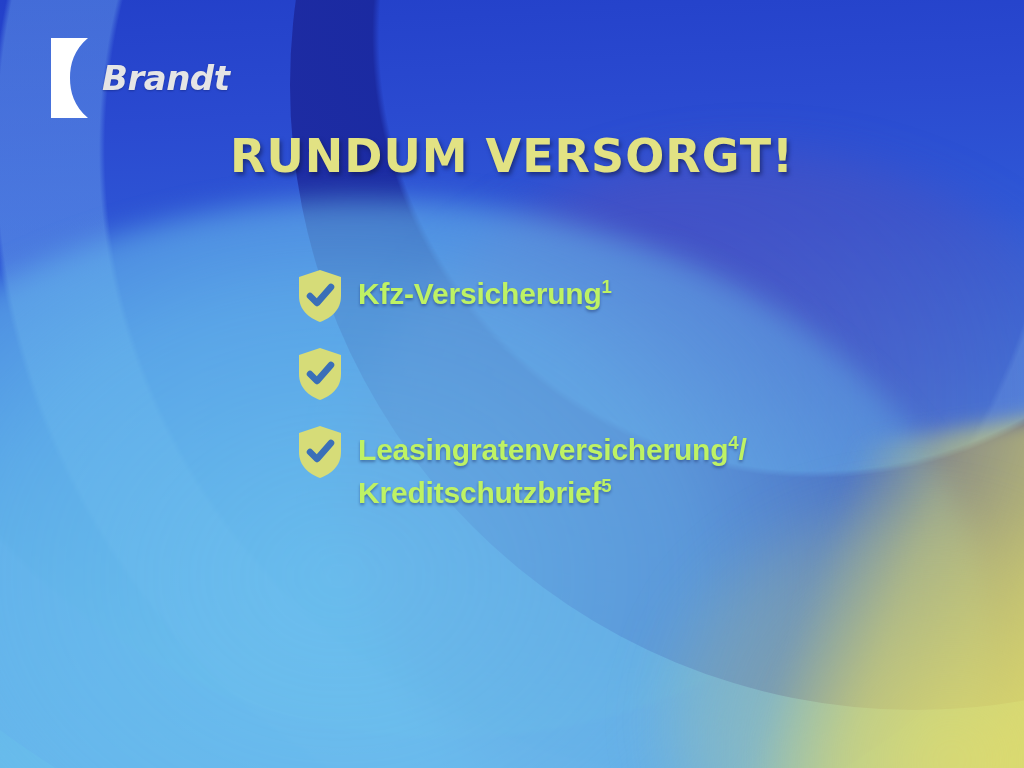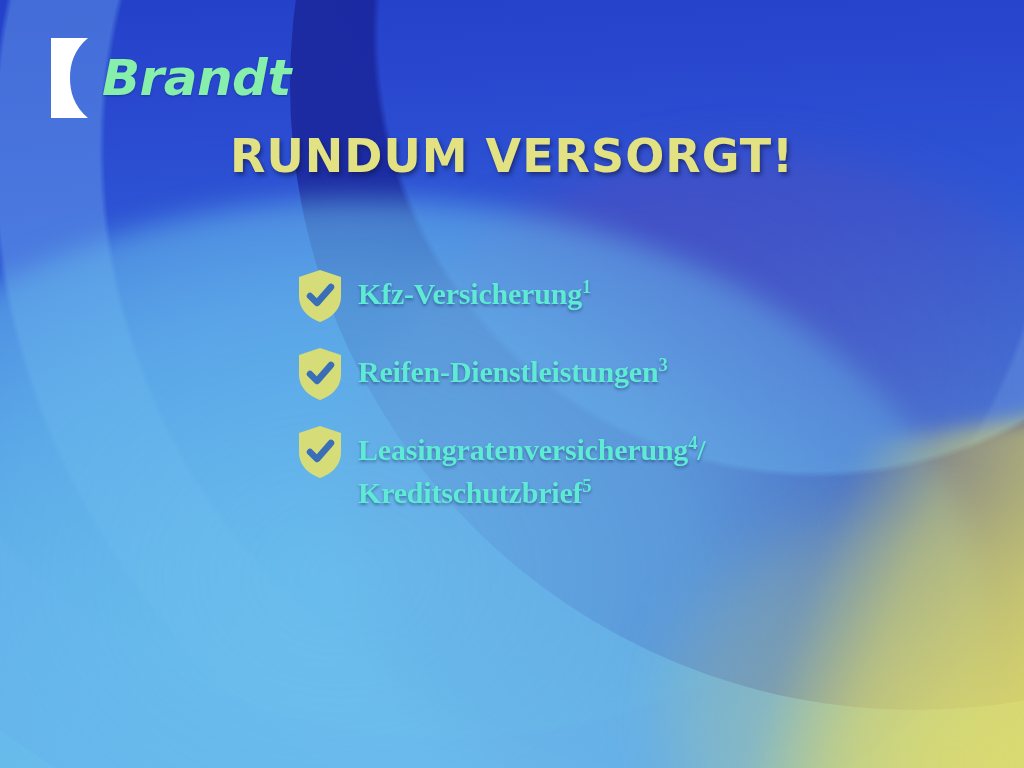--- a/index.html
+++ b/index.html
@@ -171,23 +171,23 @@
     gap: 2px;
     height: 84px;
   }
   .logo-mark {
     width: 54px;
     height: 84px;
     flex: 0 0 auto;
     display: block;
   }
   .logo-word {
-    color: #86efac;
+    color: #e5e5e5;
     font-family: "DejaVu Sans", sans-serif;
-    font-size: 50px;
+    font-size: 34px;
     font-weight: 700;
     font-style: italic;
     letter-spacing: -0.5px;
     line-height: 1;
     margin-left: -2px;
     white-space: nowrap;
     text-shadow: 0 1px 2px rgba(10,20,80,0.35);
   }
 
   
@@ -223,22 +223,22 @@
 
   .shield-icon {
     width: 48px;
     height: 56px;
     flex: 0 0 auto;
     margin-right: 14px;
     display: block;
   }
 
   .feature-text {
-    color: #5eead4;
-    font-family: Liberation Serif, serif;
+    color: #bef264;
+    font-family: Liberation Sans, sans-serif;
     font-size: 30px;
     font-weight: 700;
     line-height: 1.42;
     letter-spacing: -0.2px;
     padding-top: 5px;
     text-shadow: 0 2px 3px rgba(16,28,80,0.40);
   }
   .feature-text sup {
     font-size: 0.62em;
     font-weight: 600;
@@ -286,23 +286,20 @@
           <span>Kfz-Versicherung</span><sup>1</sup>
         </div>
       </div>
 
 
       <div class="feature-row">
         <svg class="shield-icon" viewBox="0 0 48 56" aria-hidden="true">
           <path d="M24 2 L45 9 V28 C45 42 35 50 24 54 C13 50 3 42 3 28 V9 Z" fill="#d6dc78"></path>
           <path d="M14 28 L21 35 L35 19" fill="none" stroke="#3a6fb8" stroke-width="6.5" stroke-linecap="round" stroke-linejoin="round"></path>
         </svg>
-        <div class="feature-text">
-          <span>Reifen-Dienstleistungen</span><sup>3</sup>
-        </div>
       </div>
 
       <div class="feature-row wrap">
         <svg class="shield-icon" viewBox="0 0 48 56" aria-hidden="true">
           <path d="M24 2 L45 9 V28 C45 42 35 50 24 54 C13 50 3 42 3 28 V9 Z" fill="#d6dc78"></path>
           <path d="M14 28 L21 35 L35 19" fill="none" stroke="#3a6fb8" stroke-width="6.5" stroke-linecap="round" stroke-linejoin="round"></path>
         </svg>
         <div class="feature-text">
           <span>Leasingratenversicherung</span><sup>4</sup><span class="slash">/</span><br>
           <span>Kreditschutzbrief</span><sup>5</sup>

